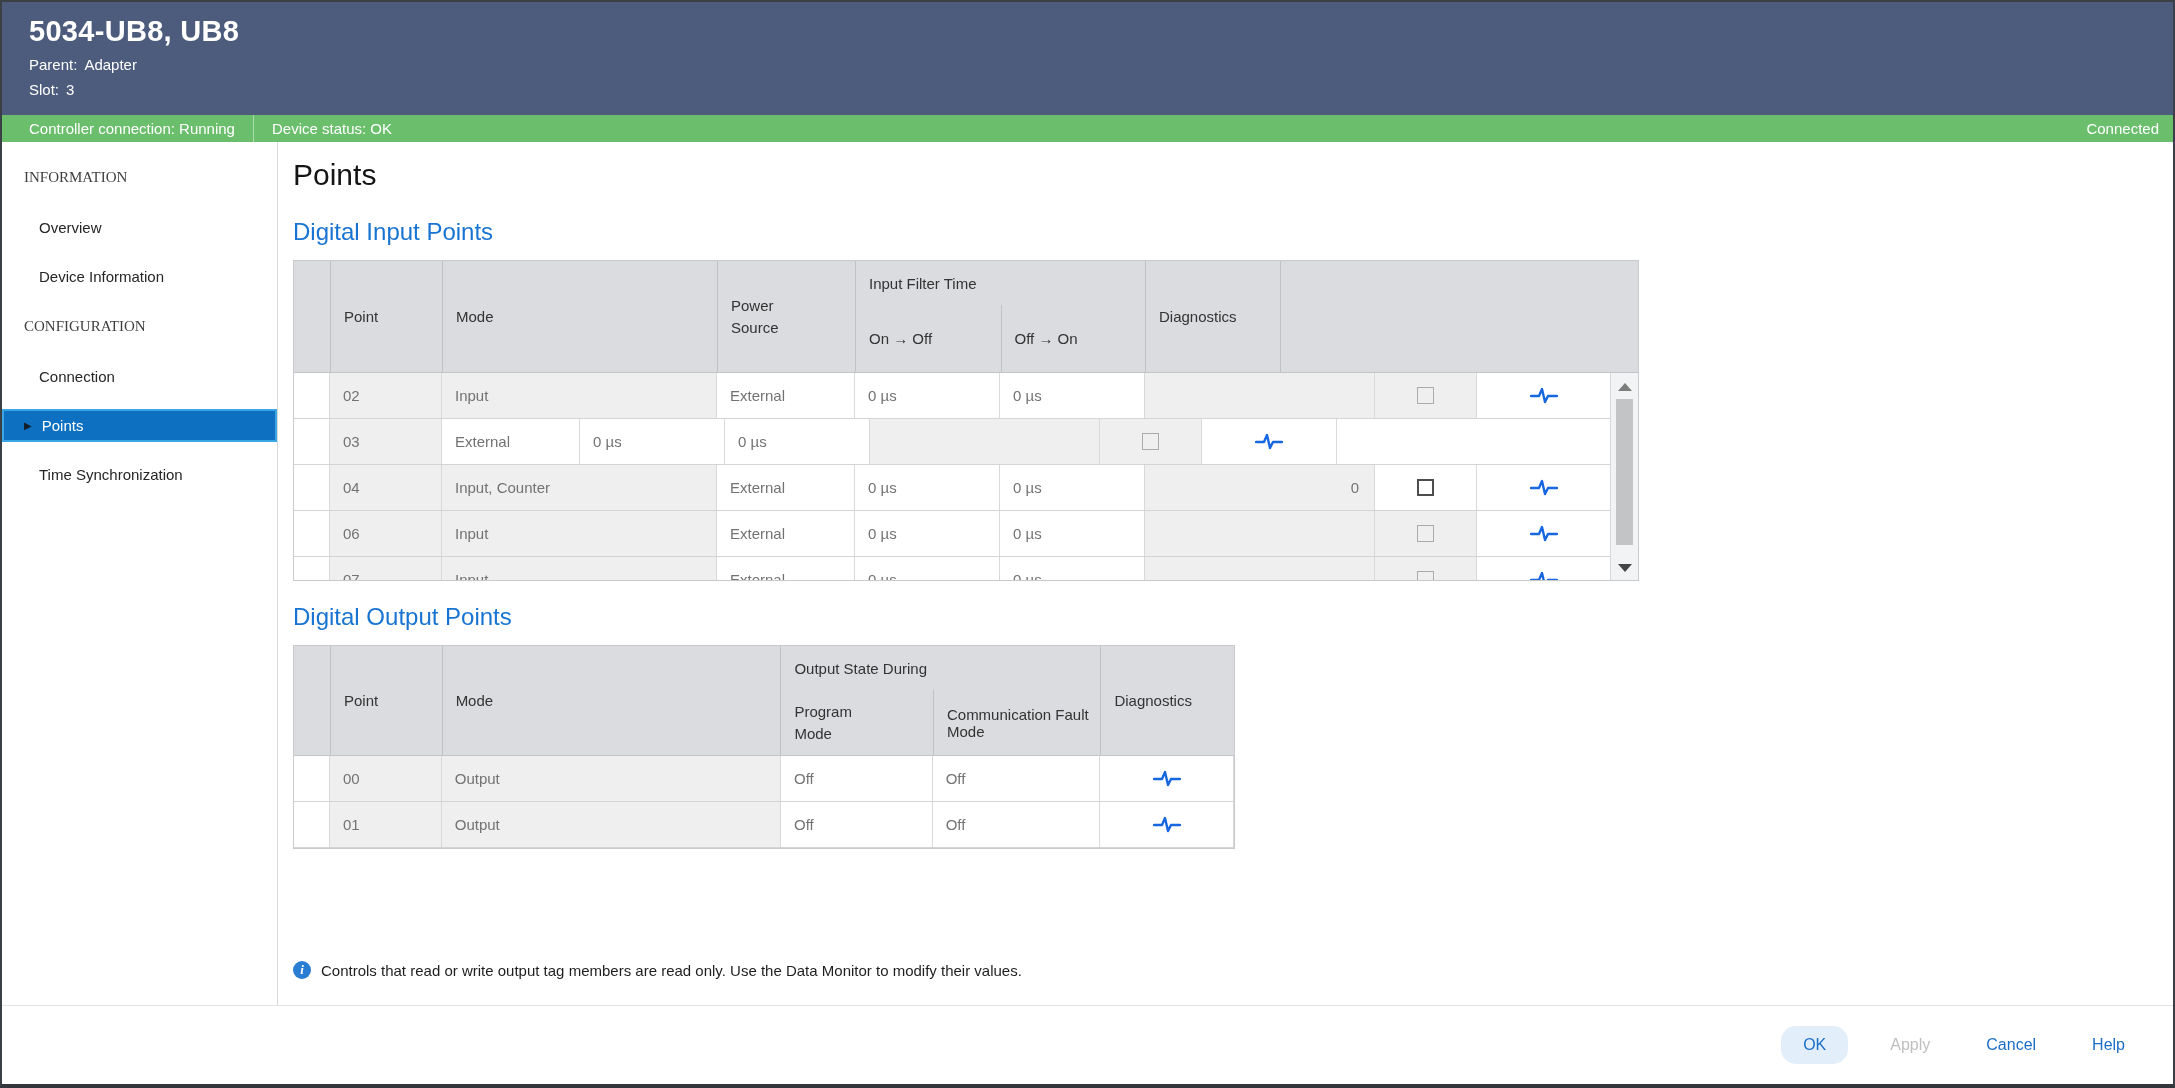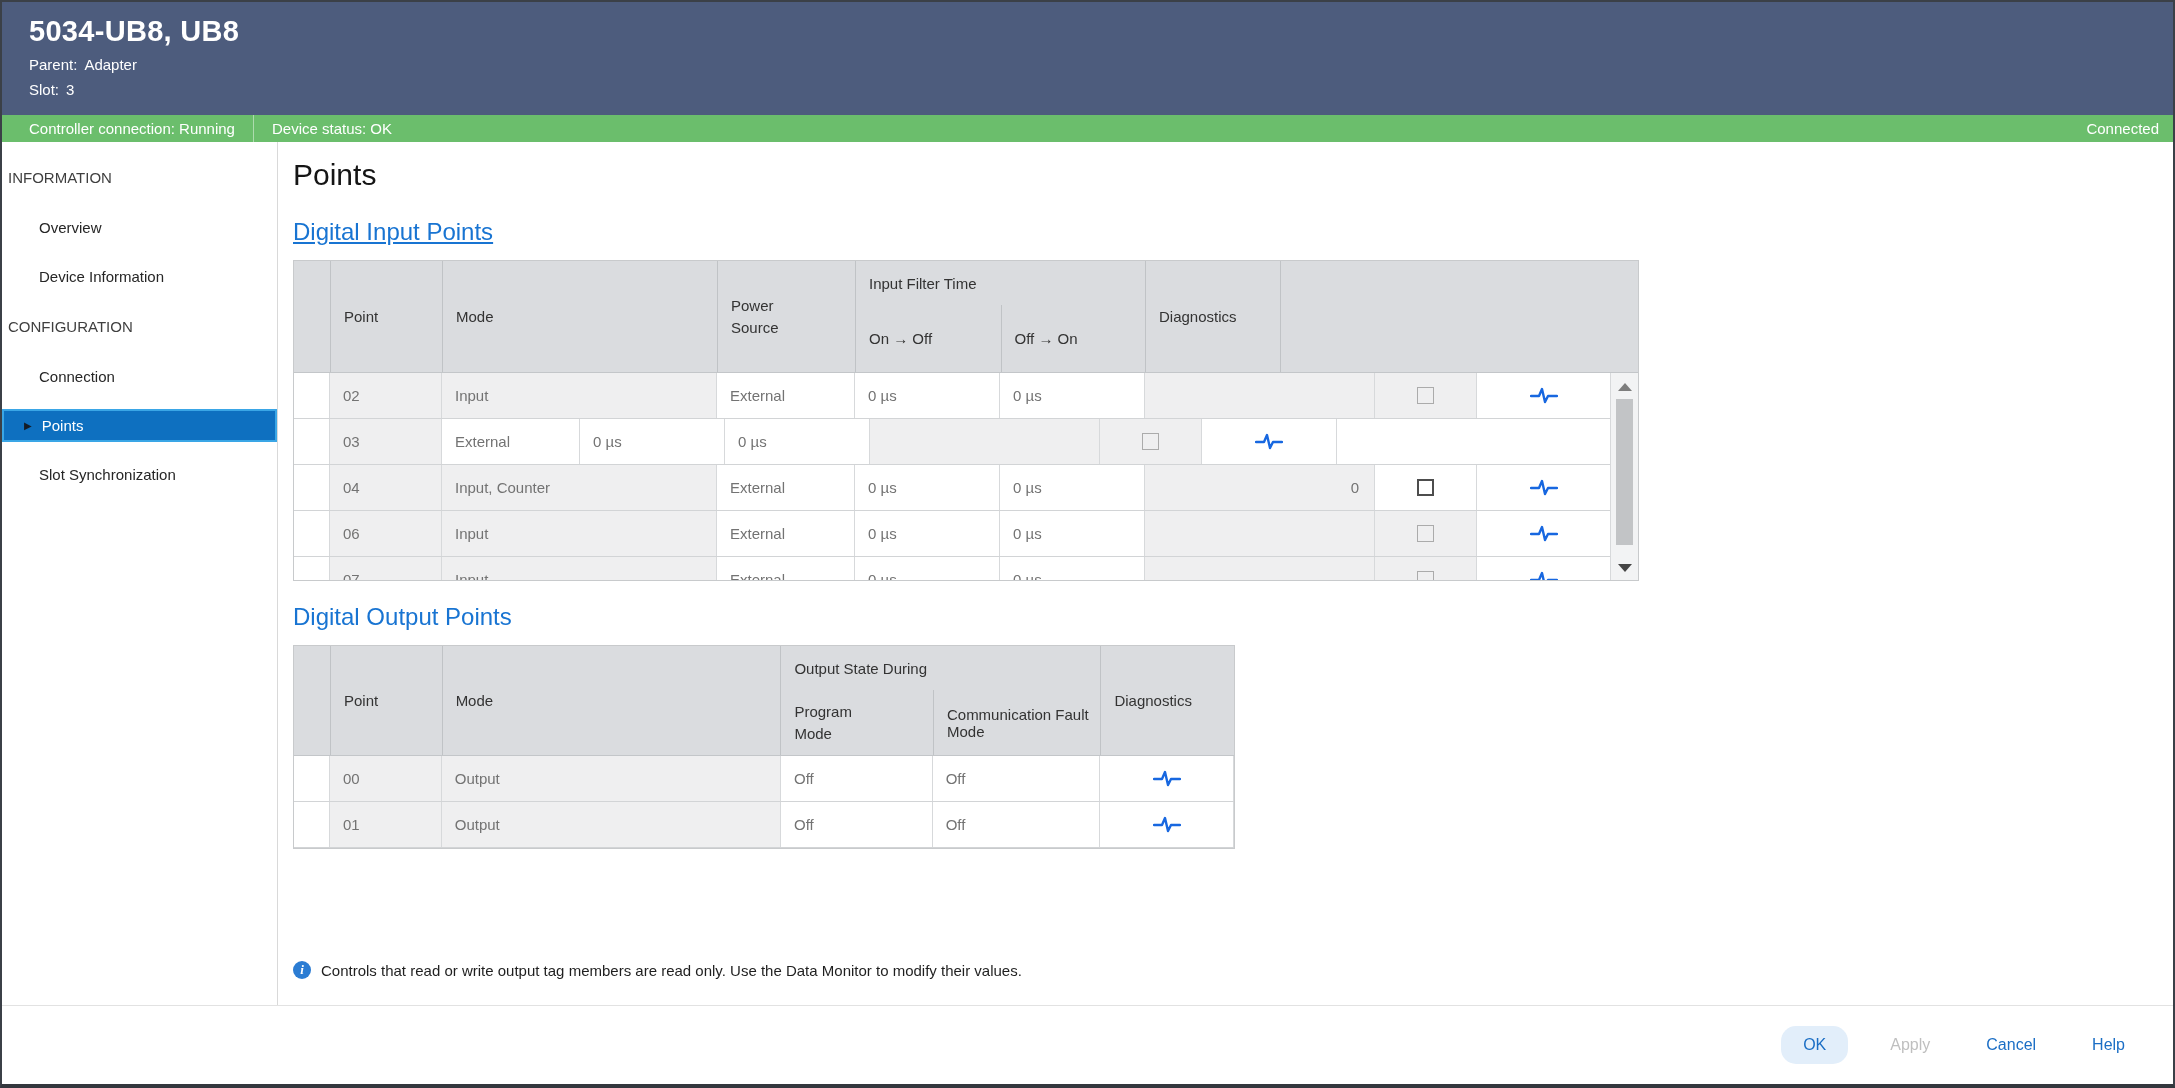--- a/index.html
+++ b/index.html
@@ -18,30 +18,30 @@
                display:flex; align-items:center; padding:0 14px 0 27px; flex:0 0 auto; }
   .statusbar .seg1 { padding-right:18px; border-right:1px solid rgba(255,255,255,.45);
                      align-self:stretch; display:flex; align-items:center; }
   .statusbar .seg2 { padding-left:18px; }
   .statusbar .spacer { flex:1; }
 
   
   .content { flex:1; display:flex; min-height:0; background:#fff; }
 
   .sidebar { width:276px; flex:0 0 auto; border-right:1px solid #d9d9d9; padding-top:18px; }
-  .nav-section-label { font-size:15px; color:#3f3f3f; padding:9px 0 9px 6px; }
+  .nav-section-label { font-size:15px; color:#3f3f3f; padding:9px 0 9px 22px;font-family:Liberation Serif, serif; }
   .nav-section + .nav-section { margin-top:16px; }
   .nav-item { font-size:15px; color:#262626; padding:8px 0 8px 37px; display:flex; align-items:center; cursor:default;margin-top:16px; }
   .nav-item.selected { background:#0e70c0; color:#fff; border:2px solid #3aa6e6; padding:6px 0 6px 20px; }
   .nav-item .tri { font-size:10px; color:#141c27; margin-right:10px; line-height:1; }
 
   .main { flex:1; padding-left:15px; position:relative; overflow:hidden; }
   h1.page-title { font-size:30px; font-weight:400; color:#151515; margin-top:16px; }
   h2.section-heading { font-size:24px; font-weight:400; color:#1874d2; }
-  h2.hd-in  { margin:26px 0 14px 0;text-decoration:underline; }
+  h2.hd-in  { margin:26px 0 14px 0; }
   h2.hd-out { margin:22px 0 14px 0; }
 
   
   .table { border:1px solid #c8cacc; }
   .thead { display:flex; background:#dadcdf; border-bottom:1px solid #c3c6c9; font-size:15px; color:#333; }
   .in .thead { height:112px; } .out .thead { height:110px; }
   .th { display:flex; align-items:center; padding:0 10px 0 13px; }
   .th + .th, .th + .th-group, .th-group + .th, .th-group + .th-group { border-left:1px solid #c0c3c6; }
   .th-group { display:flex; flex-direction:column; }
   .group-label { height:44px; display:flex; align-items:center; padding-left:13px; }
@@ -129,21 +129,21 @@
         <div class="nav-item">Overview</div>
         <div class="nav-item">Device Information</div>
       </div>
       <div class="nav-section">
         <div class="nav-section-label">CONFIGURATION</div>
         <div class="nav-item">Connection</div>
         <div class="nav-item selected">
           <span class="tri">▶</span>
           <span>Points</span>
         </div>
-        <div class="nav-item">Slot Synchronization</div>
+        <div class="nav-item">Time Synchronization</div>
       </div>
     </nav>
 
     <main class="main">
       <h1 class="page-title">Points</h1>
 
       <h2 class="section-heading hd-in">Digital Input Points</h2>
 
       <div class="table input-table in">
         <div class="thead">

